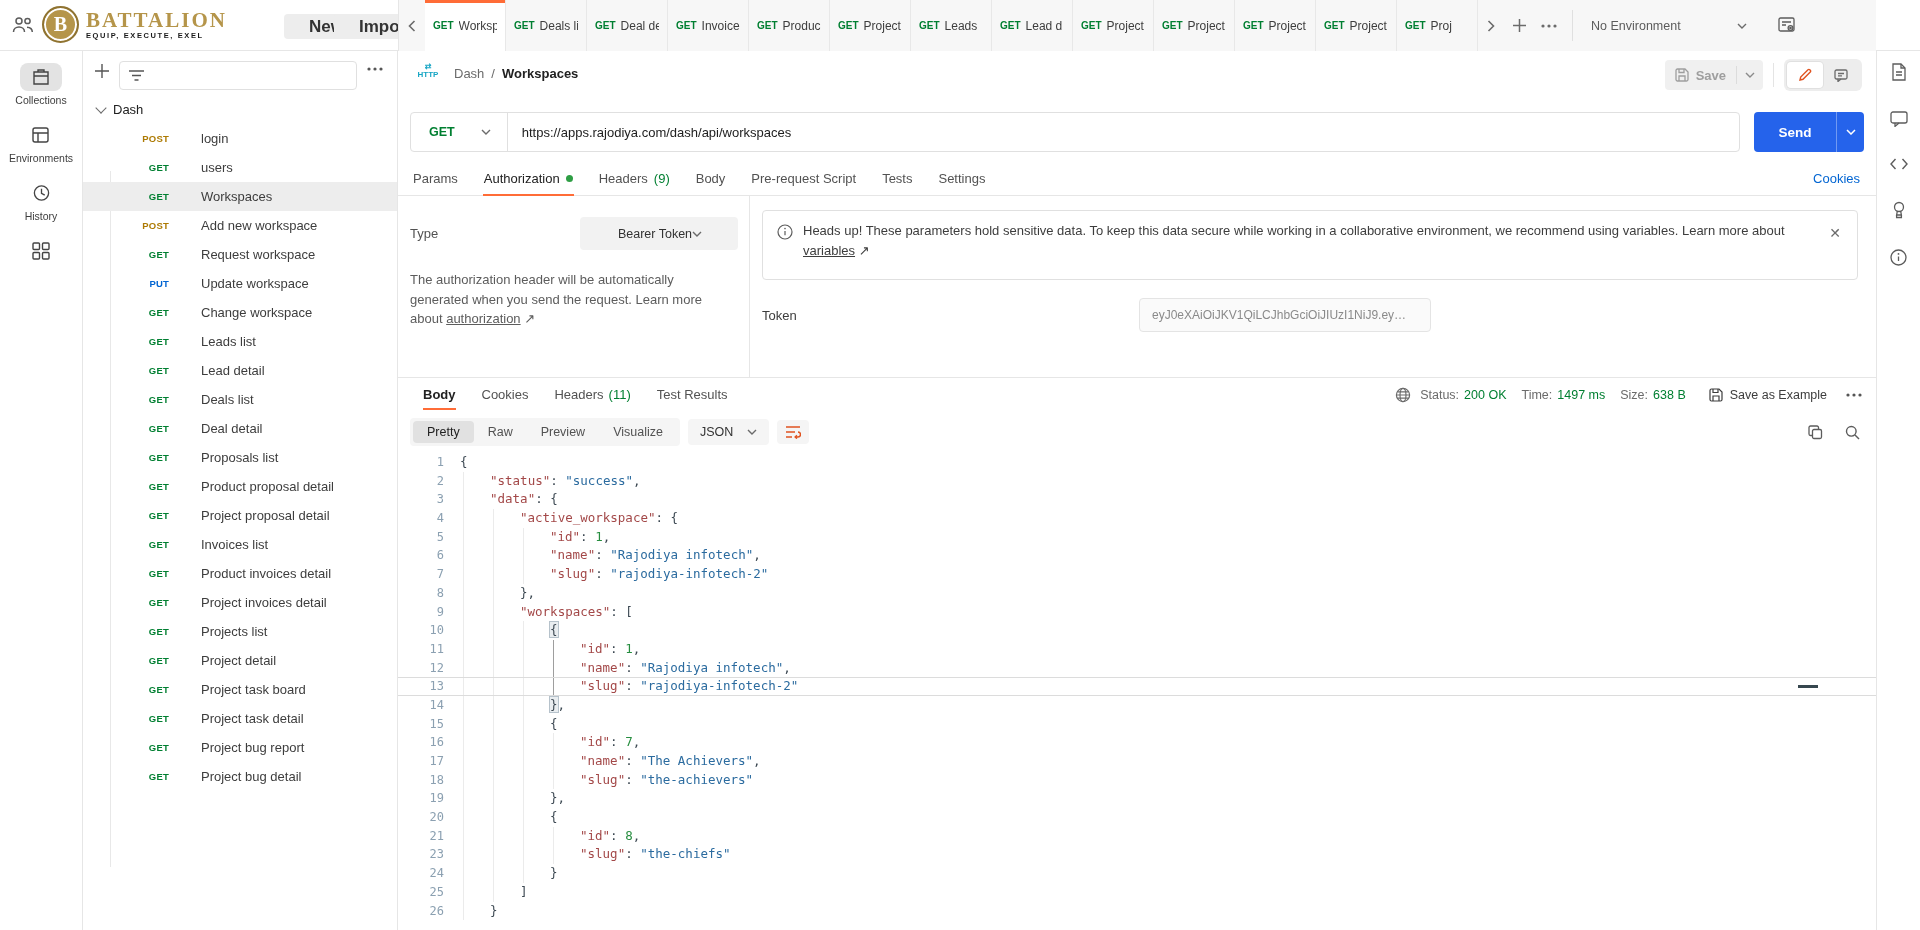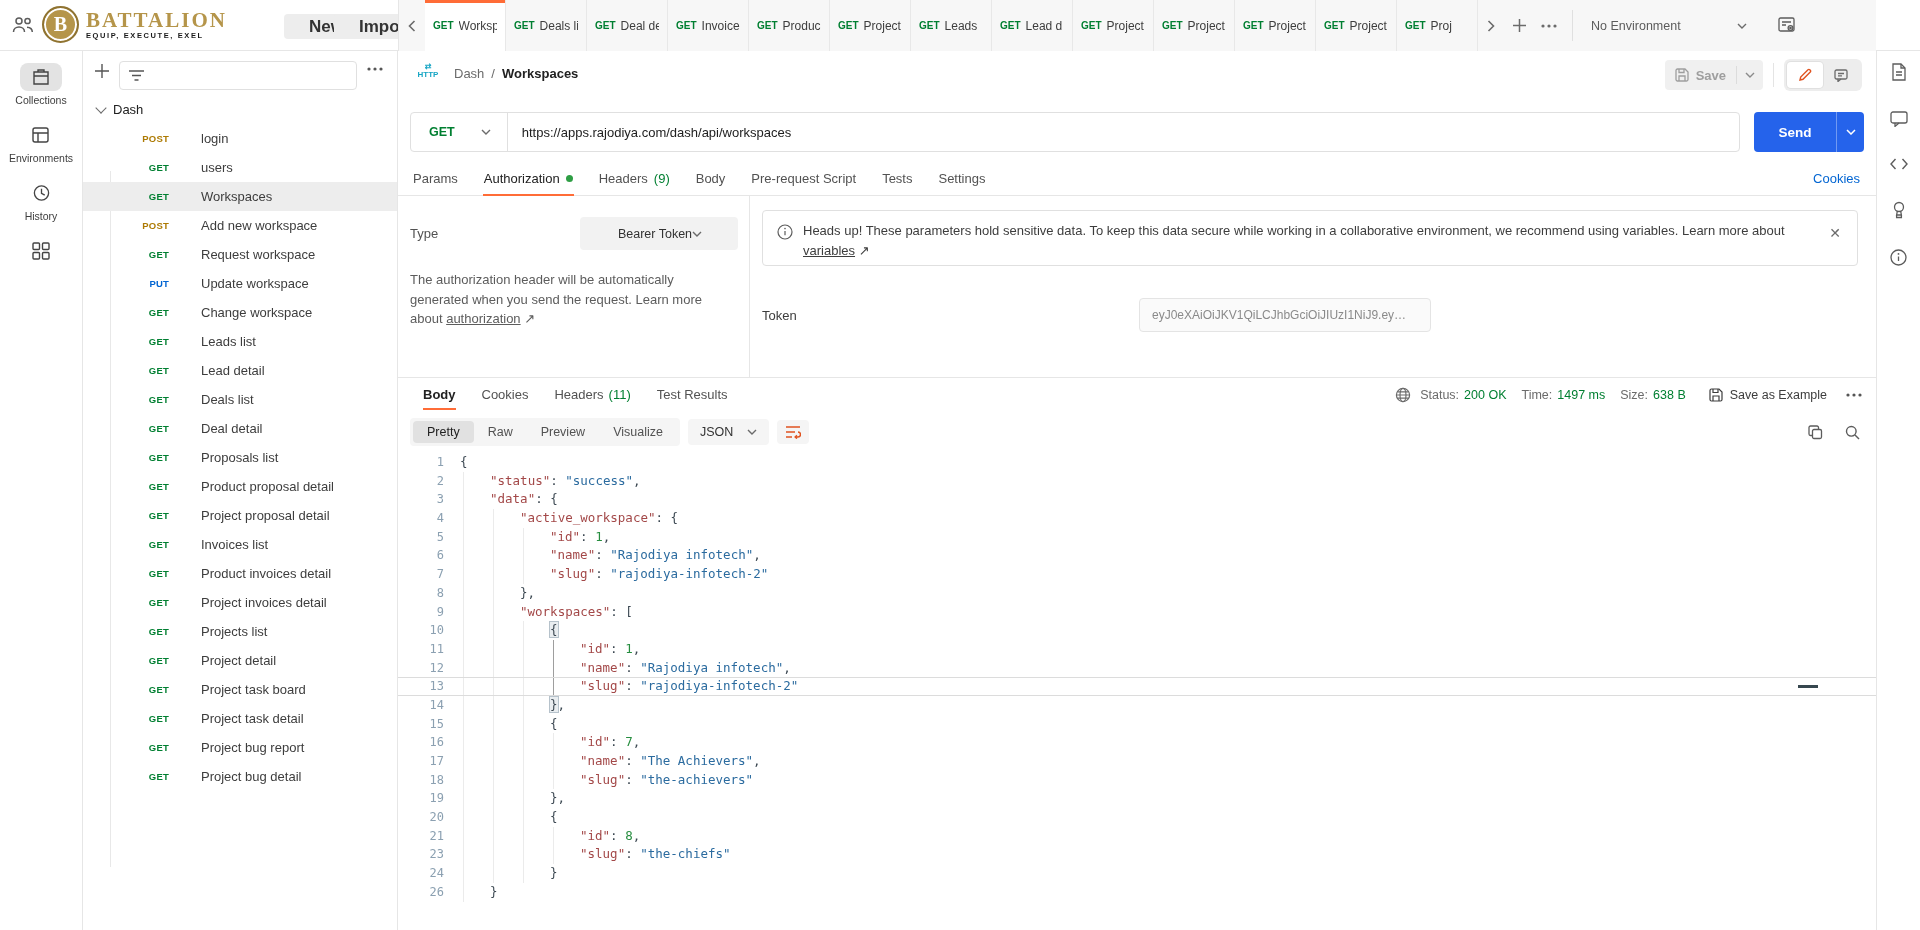--- a/index.html
+++ b/index.html
@@ -90,21 +90,21 @@
   .rtab .cnt { color:#007f31; }
   .cookies-link { position:absolute; right:16px; font-size:13px; color:#0265d2; }
 
   .auth { position:absolute; left:0; top:145px; right:0; height:181px; display:flex; }
   .auth-left { width:352px; border-right:1px solid #e6e6e6; position:relative; flex:0 0 auto; }
   .auth-type-label { position:absolute; left:12px; top:30px; font-size:13px; color:#525252; }
   .type-sel { position:absolute; left:182px; top:21px; width:158px; height:33px; background:#f2f2f2; border-radius:4px; display:flex; align-items:center; justify-content:center; padding:0 12px 0 14px; font-size:12.5px; color:#333; }
   .auth-desc { position:absolute; left:12px; top:74px; width:312px; font-size:13px; color:#5c5c5c; line-height:19.5px; }
   .auth-desc a, .banner a { color:inherit; text-decoration:underline; }
   .auth-right { flex:1; position:relative; }
-  .banner { position:absolute; left:12px; top:14px; right:18px; height:56px; border:1px solid #e0e0e0; border-radius:4px; padding:10px 46px 10px 40px; font-size:13px; color:#3d3d3d; line-height:20px; background:#fff; }
+  .banner { position:absolute; left:12px; top:14px; right:18px; height:70px; border:1px solid #e0e0e0; border-radius:4px; padding:10px 46px 10px 40px; font-size:13px; color:#3d3d3d; line-height:20px; background:#fff; }
   .banner-ico { position:absolute; left:14px; top:13px; }
   .banner-x { position:absolute; right:16px; top:12px; color:#6b6b6b; font-size:14px; }
   .token-label { position:absolute; left:12px; top:112px; font-size:13px; color:#3d3d3d; }
   .token-box { position:absolute; left:389px; top:102px; width:292px; height:34px; border:1px solid #e4e4e4; border-radius:4px; background:#fafafa; display:flex; align-items:center; padding:0 12px; font-size:12px; color:#8a8a8a; white-space:nowrap; overflow:hidden; }
 
   
   .resp { position:absolute; left:0; top:326px; right:0; bottom:0; border-top:1px solid #e6e6e6; }
   .resp-head { position:absolute; left:0; top:0; right:0; height:33px; display:flex; align-items:center; padding-left:12px; gap:0; }
   .resptab { position:relative; height:100%; display:flex; align-items:center; gap:5px; padding:0 13px; font-size:13px; color:#525252; }
   .resptab.active { color:#212121; font-weight:bold; }
@@ -655,20 +655,21 @@
           <div class="line"><span class="ln">14</span><i class="g" style="left: 65px;"></i><i class="g" style="left: 95px;"></i><i class="g" style="left: 125px;"></i><span class="lc" style="left: 152px;"><span class="tok-b">}</span><span class="tok-p">,</span></span></div>
           <div class="line"><span class="ln">15</span><i class="g" style="left: 65px;"></i><i class="g" style="left: 95px;"></i><i class="g" style="left: 125px;"></i><span class="lc" style="left: 152px;"><span class="tok-p">{</span></span></div>
           <div class="line"><span class="ln">16</span><i class="g" style="left: 65px;"></i><i class="g" style="left: 95px;"></i><i class="g" style="left: 125px;"></i><i class="g" style="left: 155px;"></i><span class="lc" style="left: 182px;"><span class="tok-k">"id"</span><span class="tok-p">: </span><span class="tok-n">7</span><span class="tok-p">,</span></span></div>
           <div class="line"><span class="ln">17</span><i class="g" style="left: 65px;"></i><i class="g" style="left: 95px;"></i><i class="g" style="left: 125px;"></i><i class="g" style="left: 155px;"></i><span class="lc" style="left: 182px;"><span class="tok-k">"name"</span><span class="tok-p">: </span><span class="tok-s">"The Achievers"</span><span class="tok-p">,</span></span></div>
           <div class="line"><span class="ln">18</span><i class="g" style="left: 65px;"></i><i class="g" style="left: 95px;"></i><i class="g" style="left: 125px;"></i><i class="g" style="left: 155px;"></i><span class="lc" style="left: 182px;"><span class="tok-k">"slug"</span><span class="tok-p">: </span><span class="tok-s">"the-achievers"</span></span></div>
           <div class="line"><span class="ln">19</span><i class="g" style="left: 65px;"></i><i class="g" style="left: 95px;"></i><i class="g" style="left: 125px;"></i><span class="lc" style="left: 152px;"><span class="tok-p">},</span></span></div>
           <div class="line"><span class="ln">20</span><i class="g" style="left: 65px;"></i><i class="g" style="left: 95px;"></i><i class="g" style="left: 125px;"></i><span class="lc" style="left: 152px;"><span class="tok-p">{</span></span></div>
           <div class="line"><span class="ln">21</span><i class="g" style="left: 65px;"></i><i class="g" style="left: 95px;"></i><i class="g" style="left: 125px;"></i><i class="g" style="left: 155px;"></i><span class="lc" style="left: 182px;"><span class="tok-k">"id"</span><span class="tok-p">: </span><span class="tok-n">8</span><span class="tok-p">,</span></span></div>
           <div class="line"><span class="ln">23</span><i class="g" style="left: 65px;"></i><i class="g" style="left: 95px;"></i><i class="g" style="left: 125px;"></i><i class="g" style="left: 155px;"></i><span class="lc" style="left: 182px;"><span class="tok-k">"slug"</span><span class="tok-p">: </span><span class="tok-s">"the-chiefs"</span></span></div>
           <div class="line"><span class="ln">24</span><i class="g" style="left: 65px;"></i><i class="g" style="left: 95px;"></i><i class="g" style="left: 125px;"></i><span class="lc" style="left: 152px;"><span class="tok-p">}</span></span></div>
+          <div class="line"><span class="ln">25</span><i class="g" style="left: 65px;"></i><i class="g" style="left: 95px;"></i><span class="lc" style="left: 122px;"><span class="tok-p">]</span></span></div>
           <div class="line"><span class="ln">26</span><i class="g" style="left: 65px;"></i><span class="lc" style="left: 92px;"><span class="tok-p">}</span></span></div>
         </div>
     </section>
   </main>
 
   <nav class="rail-right">
     <span>
       <svg width="17" height="18" viewBox="0 0 17 18" fill="none" stroke="#5c5c5c" stroke-width="1.3">
           <path d="M3 1h8l4 4v12H3z"></path>
           <path d="M11 1v4h4"></path>

